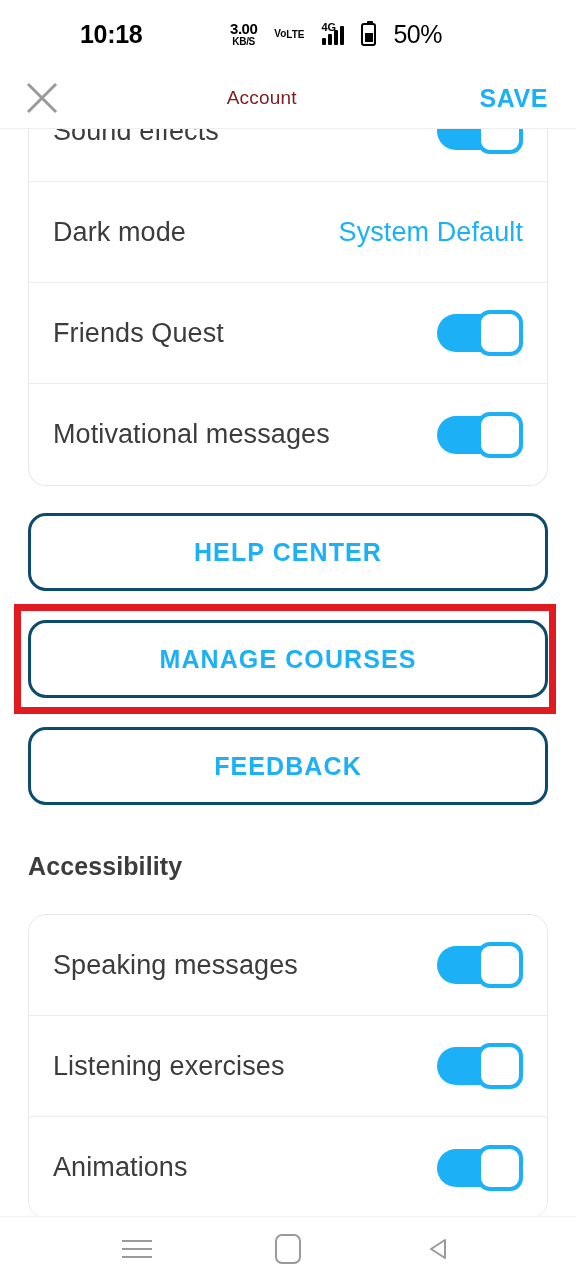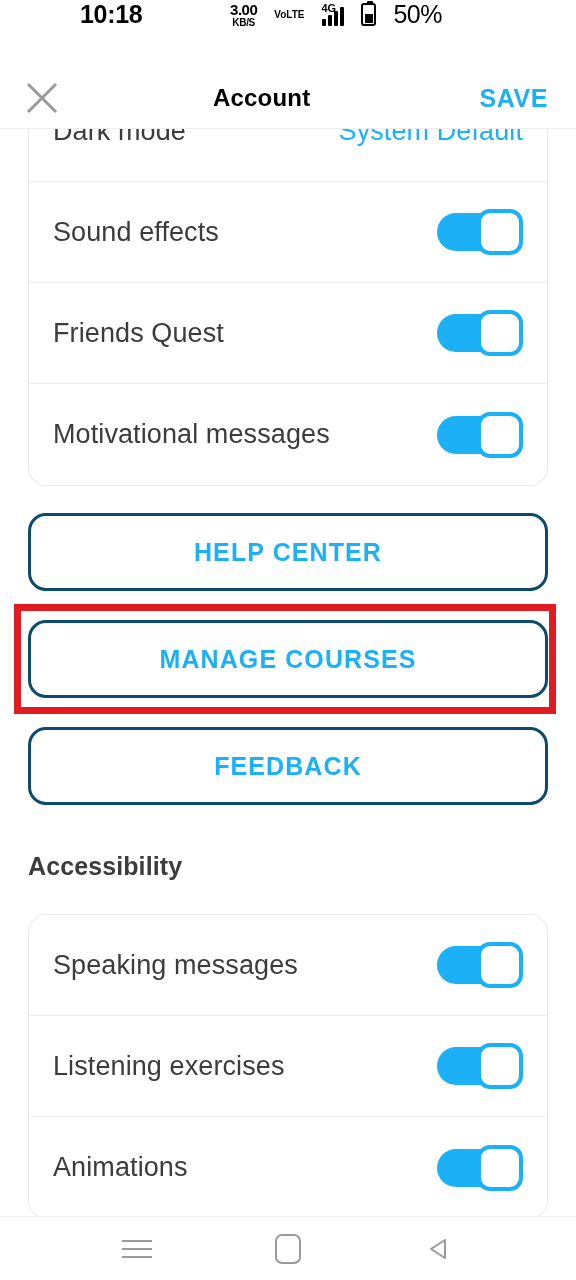--- a/index.html
+++ b/index.html
@@ -7,21 +7,21 @@
     width:576px; height:1280px;
     background:#ffffff;
     font-family:"Liberation Sans", sans-serif;
     overflow:hidden;
   }
   .phone { position:relative; width:576px; height:1280px; background:#fff; }
 
   
   .statusbar {
     position:absolute; top:0; left:0; width:468px; height:68px;
-    display:flex; align-items:flex-start; justify-content:space-between;
+    display:flex; align-items:center; justify-content:space-between;
     padding:0 26px 0 0;
   }
   .sb-time {
     font-size:25px; font-weight:bold; color:#000;
     margin-left:80px; letter-spacing:-0.3px;
   }
   .sb-right { display:flex; align-items:center; gap:17px; }
   .sb-netspeed {
     display:flex; flex-direction:column; align-items:center;
     line-height:1; font-weight:bold; color:#000;
@@ -66,22 +66,22 @@
     position:absolute; top:68px; left:0; width:576px; height:61px;
     display:flex; align-items:center;
     border-bottom:1px solid #eeeeee; background:#fff;
   }
   .close-btn {
     width:64px; height:61px; display:flex; align-items:center; justify-content:center;
     margin-left:10px;
   }
   .close-btn svg { display:block; }
   .appbar-title {
-    flex:1; text-align:center; font-size:24px; font-weight:bold;
-    color:#000000; letter-spacing:0.2px; margin-left:-30px;
+    flex:1; text-align:center; font-size:19px; font-weight:normal;
+    color:#7f1d1d; letter-spacing:0.2px; margin-left:-30px;
   }
   .save-btn {
     font-size:25px; font-weight:bold; color:#1cb0f6;
     letter-spacing:0.6px; margin-right:28px;
   }
 
   
   .content {
     position:absolute; top:129px; left:0; width:576px; height:1087px;
     background:#fff; overflow:hidden;
@@ -205,30 +205,30 @@
     </div>
     <div class="appbar-title">Account</div>
     <div class="save-btn">SAVE</div>
   </div>
 
   <div class="content">
 
     <div class="card clipped-top">
 
       <div class="row">
+        <span class="row-label">Sound effects</span>
+        <span class="toggle">
+          <span class="track"></span>
+          <span class="thumb"></span>
+        </span>
+      </div>
+
+      <div class="row">
         <span class="row-label">Dark mode</span>
         <span class="row-value">System Default</span>
-      </div>
-
-      <div class="row">
-        <span class="row-label">Sound effects</span>
-        <span class="toggle">
-          <span class="track"></span>
-          <span class="thumb"></span>
-        </span>
       </div>
 
       <div class="row">
         <span class="row-label">Friends Quest</span>
         <span class="toggle">
           <span class="track"></span>
           <span class="thumb"></span>
         </span>
       </div>
 

